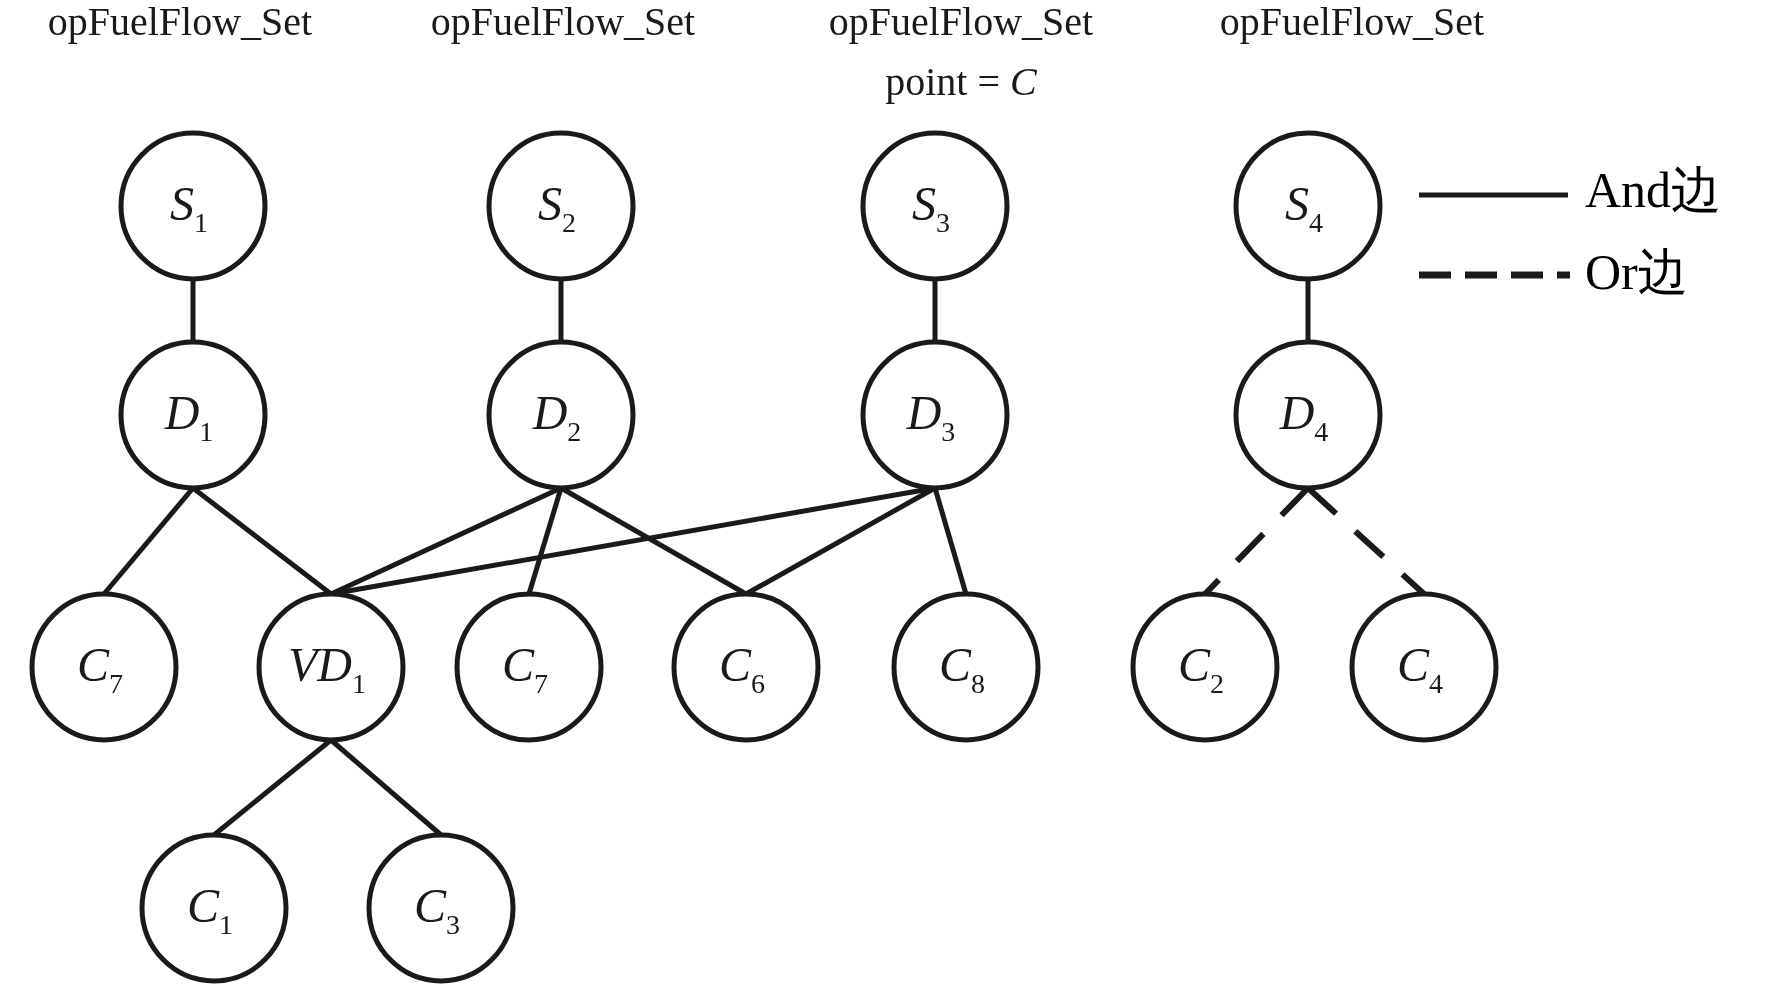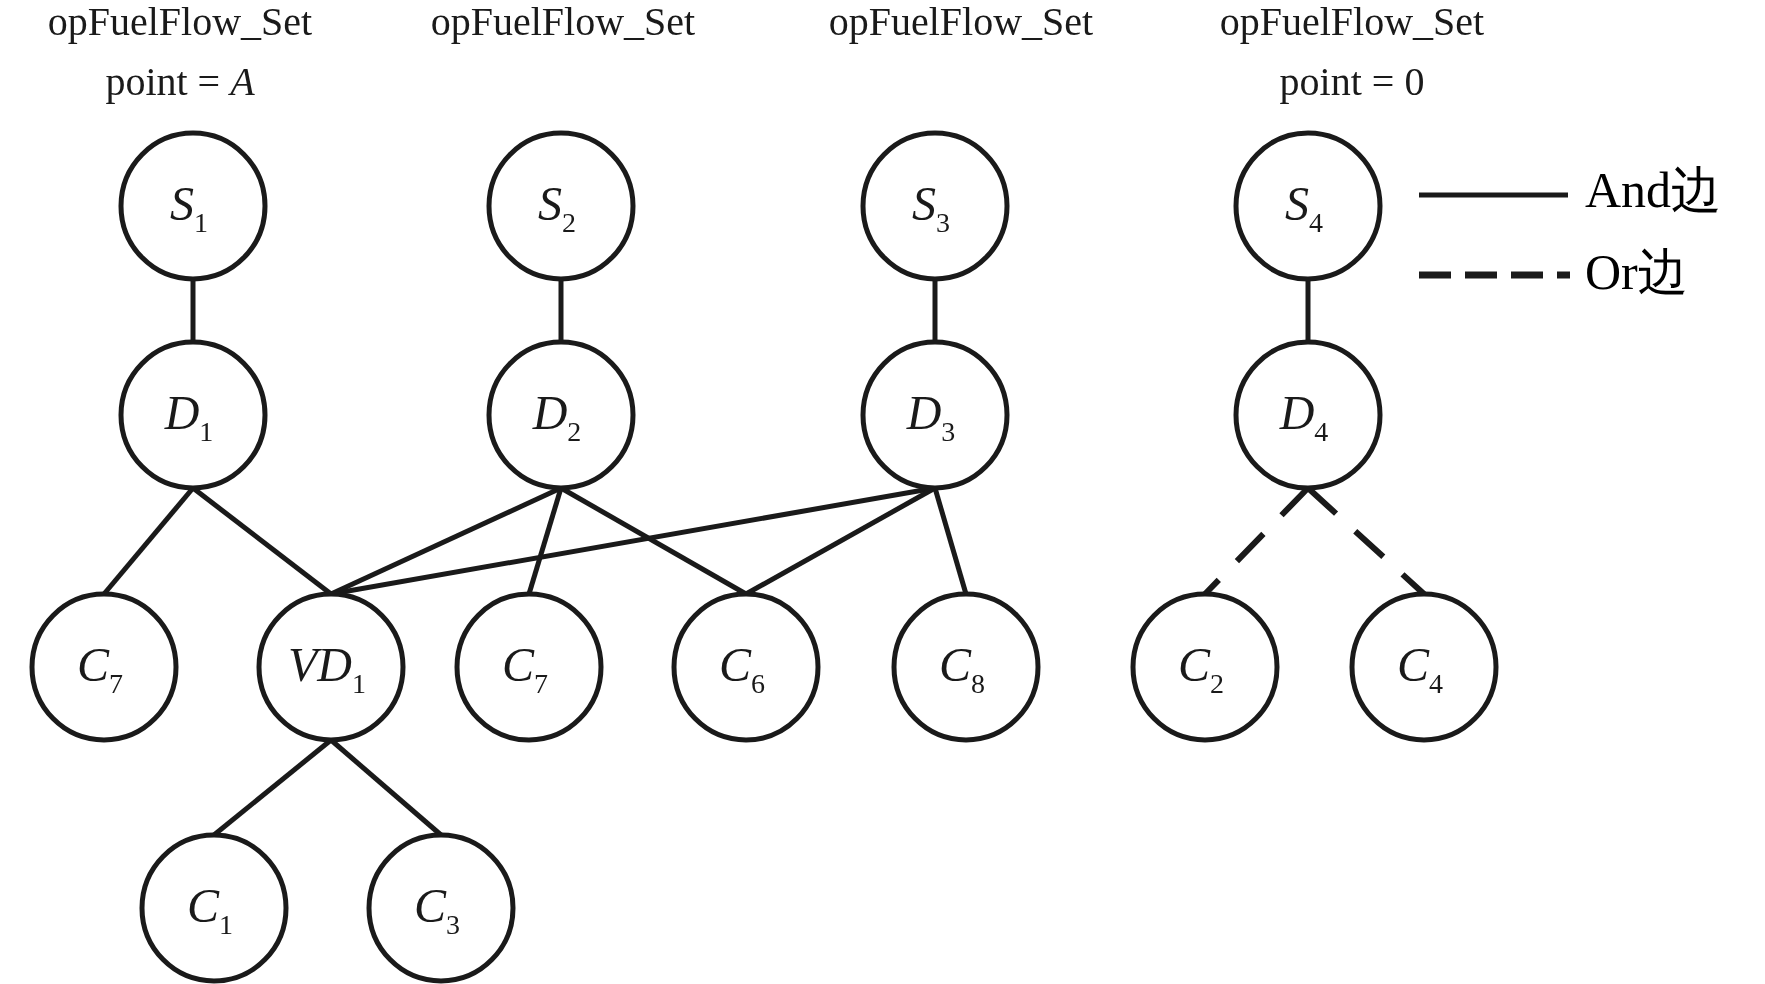--- a/index.html
+++ b/index.html
@@ -11,31 +11,30 @@
   svg { position: absolute; left: 0; top: 0; }
   .node-label { font-family: "Liberation Serif", "DejaVu Serif", serif; font-style: italic; font-size: 48px; }
   .node-sub { font-family: "Liberation Serif", "DejaVu Serif", serif; font-style: normal; font-size: 28px; }
   .legend-text { font-family: "Liberation Serif", "DejaVu Serif", serif; font-size: 50px; }
 </style>
 </head>
 <body>
 
 <div class="hdr" style="left:0px; top:-8px;">
   <span class="l1">opFuelFlow_Set</span>
-  <span class="l2"><span>point = </span><i>A</i></span>
 </div>
 <div class="hdr" style="left:383px; top:-8px;">
   <span class="l1">opFuelFlow_Set</span>
 </div>
 <div class="hdr" style="left:781px; top:-8px;">
   <span class="l1">opFuelFlow_Set</span>
+  <span class="l2"><span>point = </span><i>C</i></span>
 </div>
 <div class="hdr" style="left:1172px; top:-8px;">
   <span class="l1">opFuelFlow_Set</span>
-  <span class="l2"><span>point = </span><span>0</span></span>
 </div>
 
 <svg id="graph" width="1765" height="984" viewBox="0 0 1765 984">
   <g id="edges">
       <line x1="193" y1="279" x2="193" y2="342" stroke="#1a1a1a" stroke-width="5"></line>
       <line x1="561" y1="279" x2="561" y2="342" stroke="#1a1a1a" stroke-width="5"></line>
       <line x1="935" y1="279" x2="935" y2="342" stroke="#1a1a1a" stroke-width="5"></line>
       <line x1="1308" y1="279" x2="1308" y2="342" stroke="#1a1a1a" stroke-width="5"></line>
       <line x1="193" y1="488" x2="104" y2="594" stroke="#1a1a1a" stroke-width="5"></line>
       <line x1="193" y1="488" x2="331" y2="594" stroke="#1a1a1a" stroke-width="5"></line>

